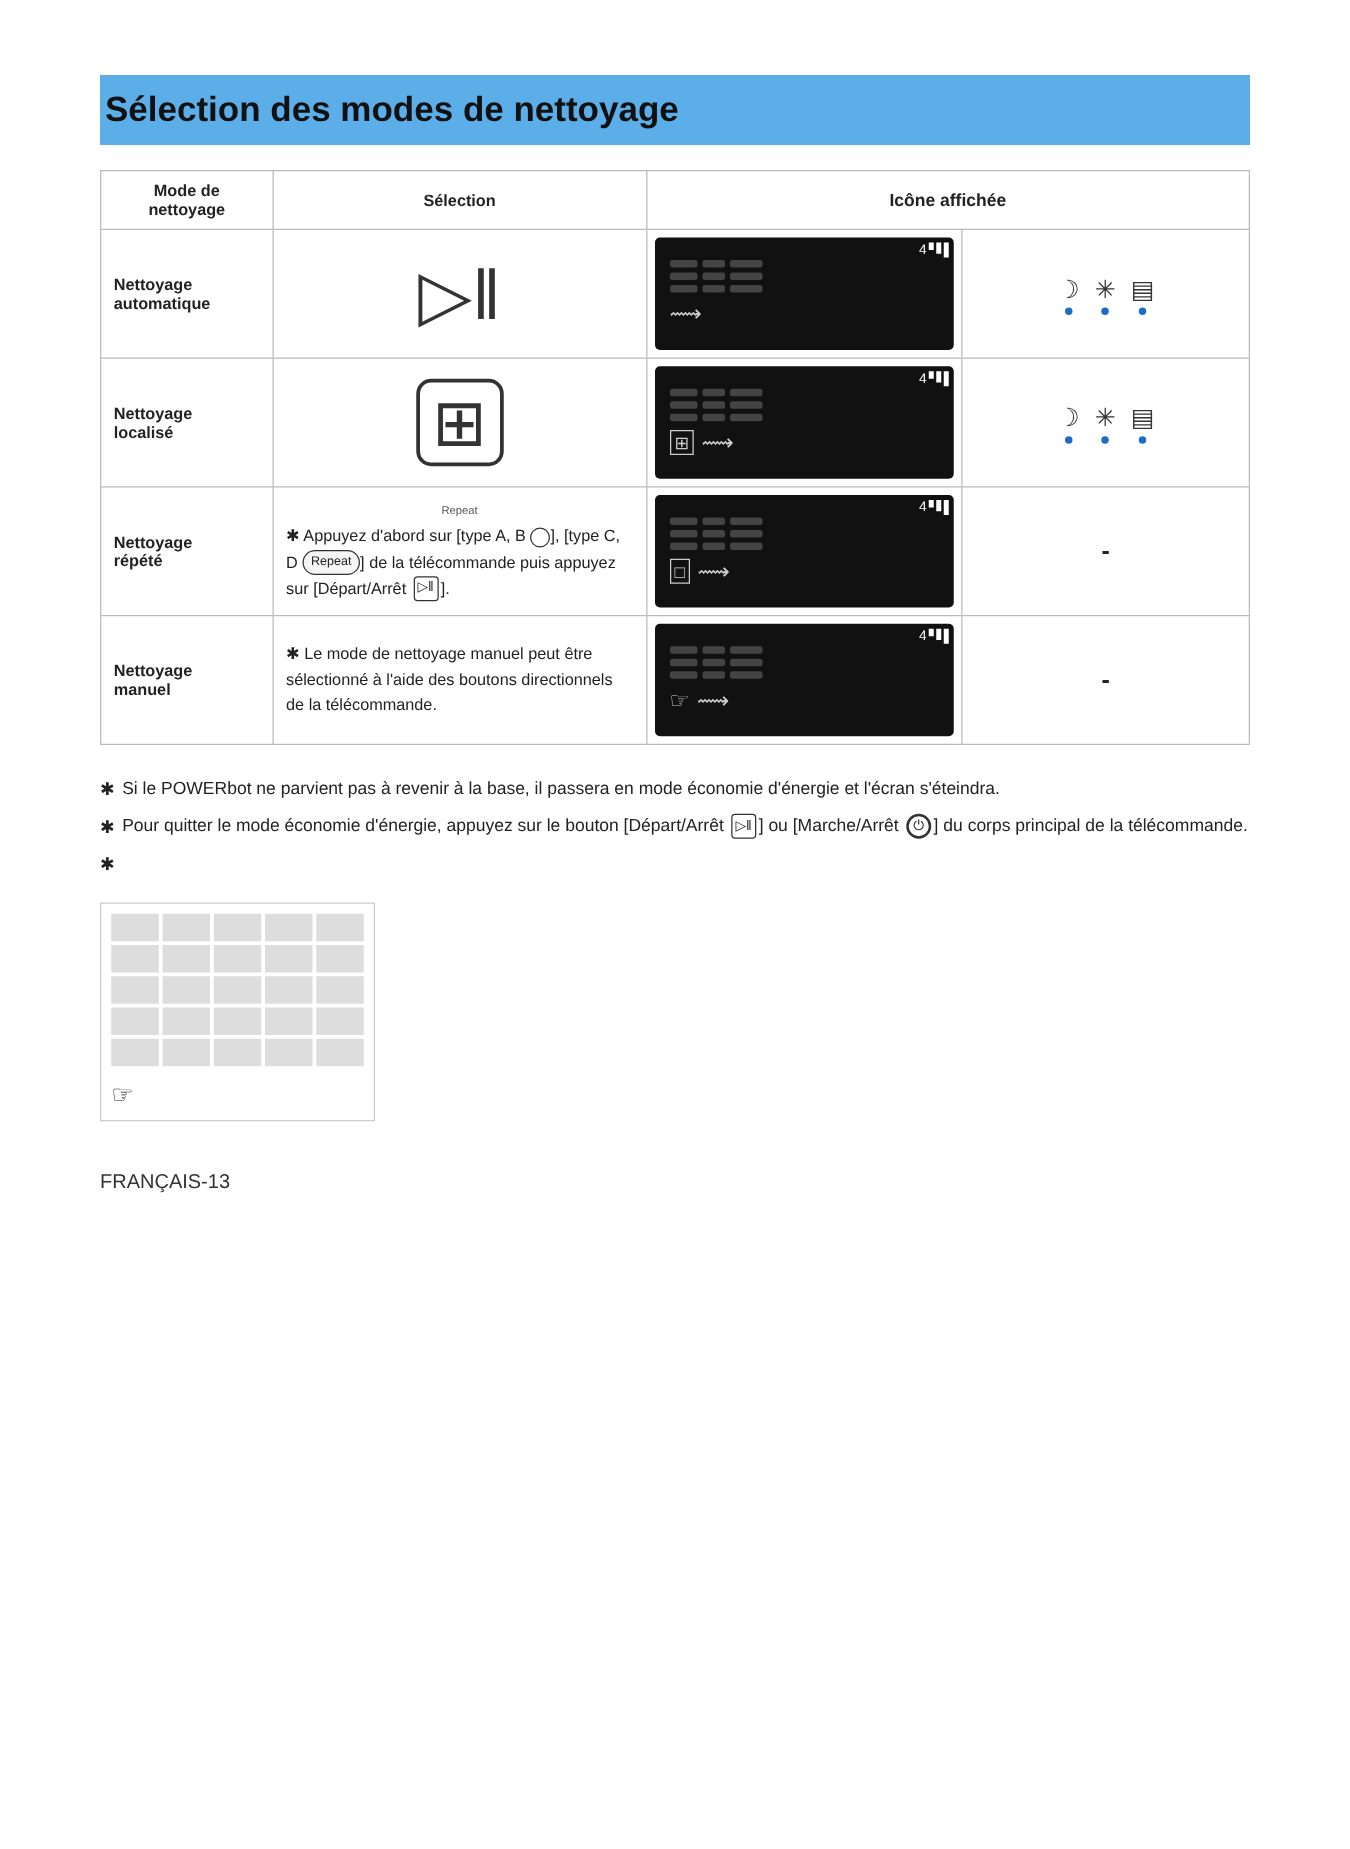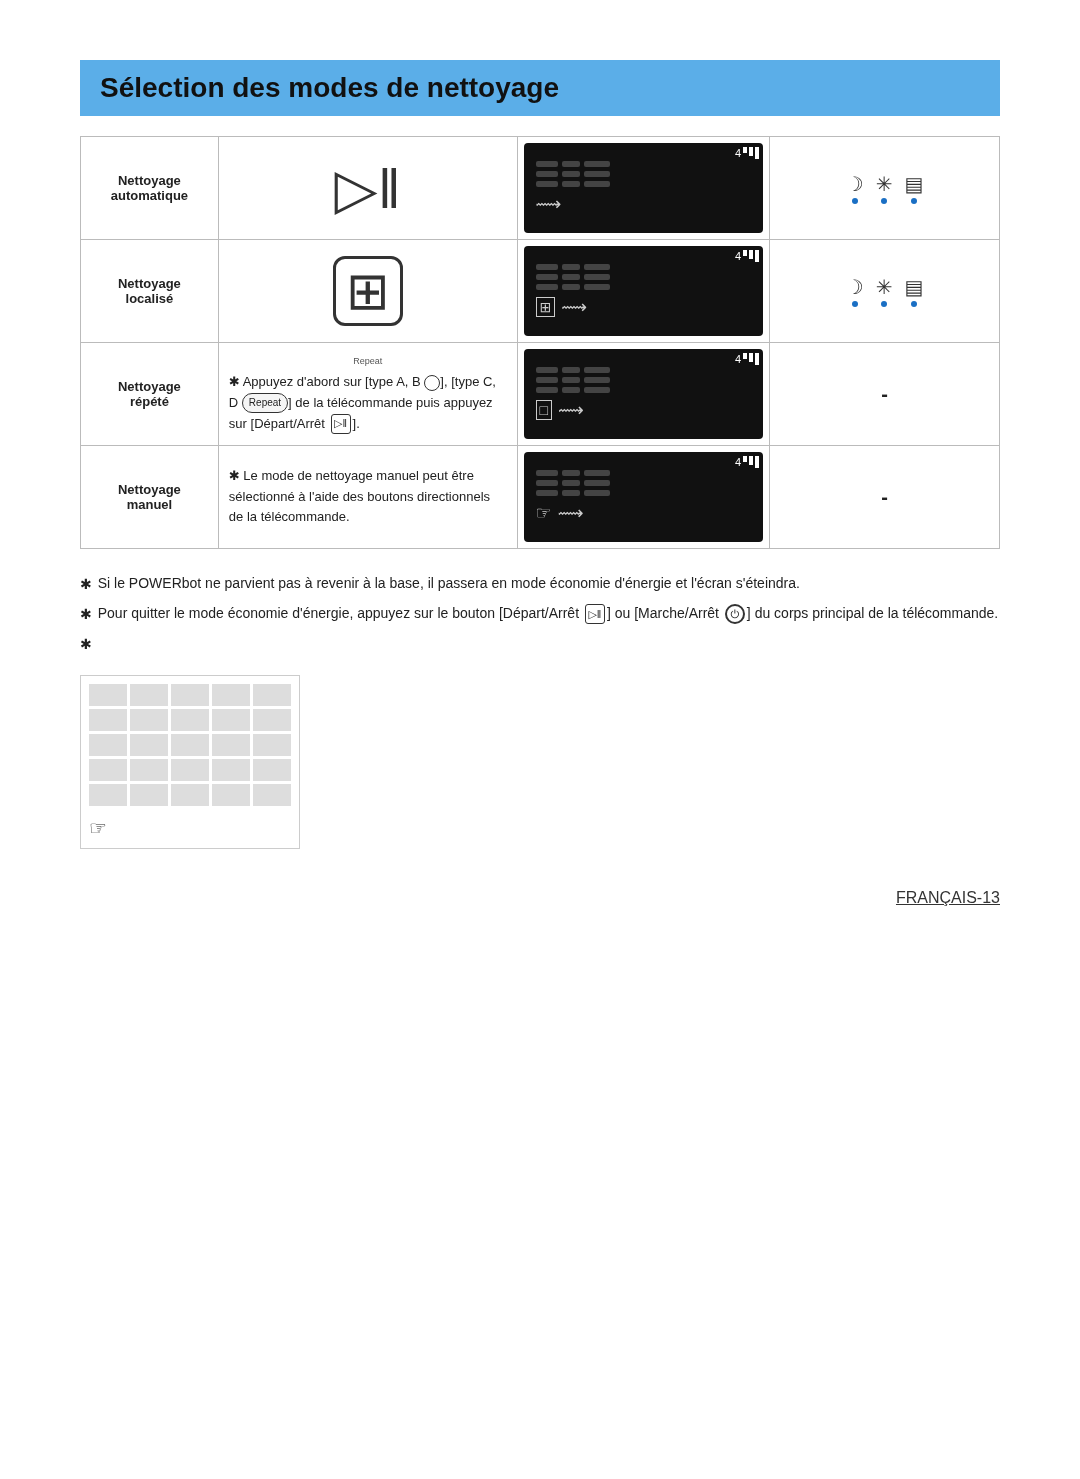--- a/index.html
+++ b/index.html
@@ -9,21 +9,21 @@
       width: 1080px;
       min-height: 1479px;
       padding: 60px 80px;
       font-size: 15px;
       color: #222;
     }
 
     
     .title-bar {
       background: #5baee8;
-      padding: 12px 20px;
+      padding: 12px 4px;
       margin-bottom: 20px;
     }
     .title-bar h1 {
       font-size: 28px;
       font-weight: bold;
       color: #111;
     }
 
     
     .main-table {
@@ -32,21 +32,21 @@
       border: 1px solid #bbb;
       margin-bottom: 24px;
     }
     .main-table th, .main-table td {
       border: 1px solid #bbb;
       padding: 8px 10px;
       vertical-align: middle;
       text-align: center;
     }
     .main-table td.left-label {
-      text-align: center;
+      text-align: left;
       font-weight: bold;
       width: 120px;
     }
     .main-table td.selection-cell {
       text-align: center;
       width: 260px;
     }
     .main-table td.display-cell {
       width: 220px;
       padding: 6px;
@@ -216,25 +216,24 @@
       height: 20px;
       border: 2px solid #333;
       border-radius: 50%;
       font-size: 11px;
       vertical-align: middle;
       margin: 0 2px;
     }
 
     
     .page-footer {
-      text-align: right;
+      text-align: left;
       font-size: 16px;
       margin-top: 40px;
       color: #333;
-      text-decoration: underline;
     }
 
     
     .repeat-btn {
       display: inline-block;
       border: 1px solid #333;
       border-radius: 10px;
       padding: 1px 6px;
       font-size: 10px;
       background: #f5f5f5;
@@ -263,20 +262,25 @@
   </style>
 </head>
 <body>
 
 <div class="title-bar">
   <h1>Sélection des modes de nettoyage</h1>
 </div>
 
 <table class="main-table">
   <thead>
+    <tr class="header-row">
+      <th style="width:120px; font-size:13px;">Mode de nettoyage</th>
+      <th style="width:260px; font-size:13px;">Sélection</th>
+      <th colspan="2" class="icone-header" style="font-size:14px;">Icône affichée</th>
+    </tr>
   </thead>
   <tbody>
 
     <tr>
       <td class="left-label" style="font-weight:bold; font-size:13px;">Nettoyage<br>automatique</td>
       <td class="selection-cell">
         <div class="play-pause-icon">▷‖</div>
       </td>
       <td class="display-cell">
         <div class="display-screen">

